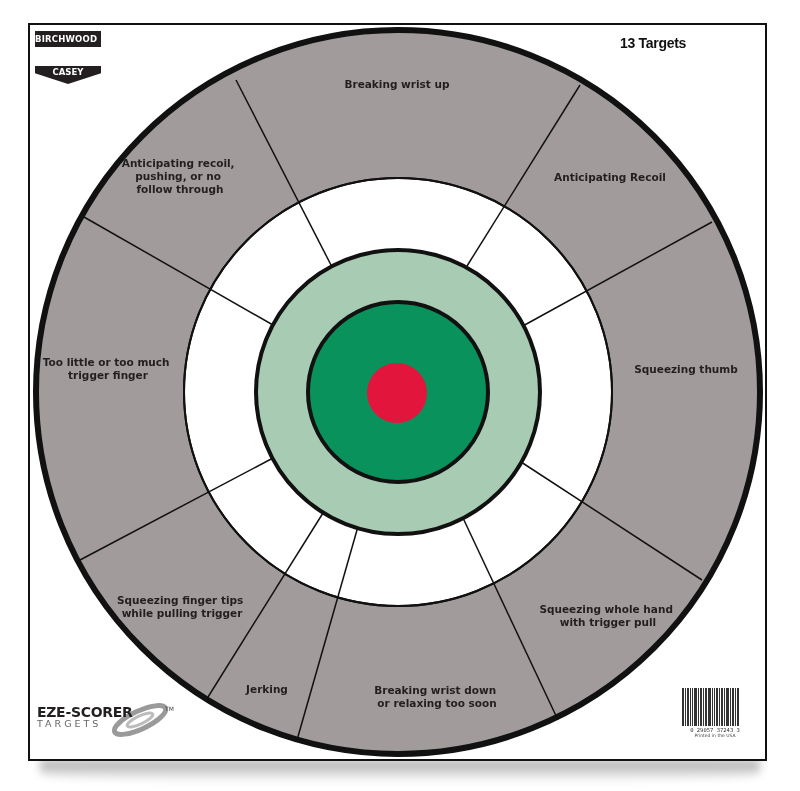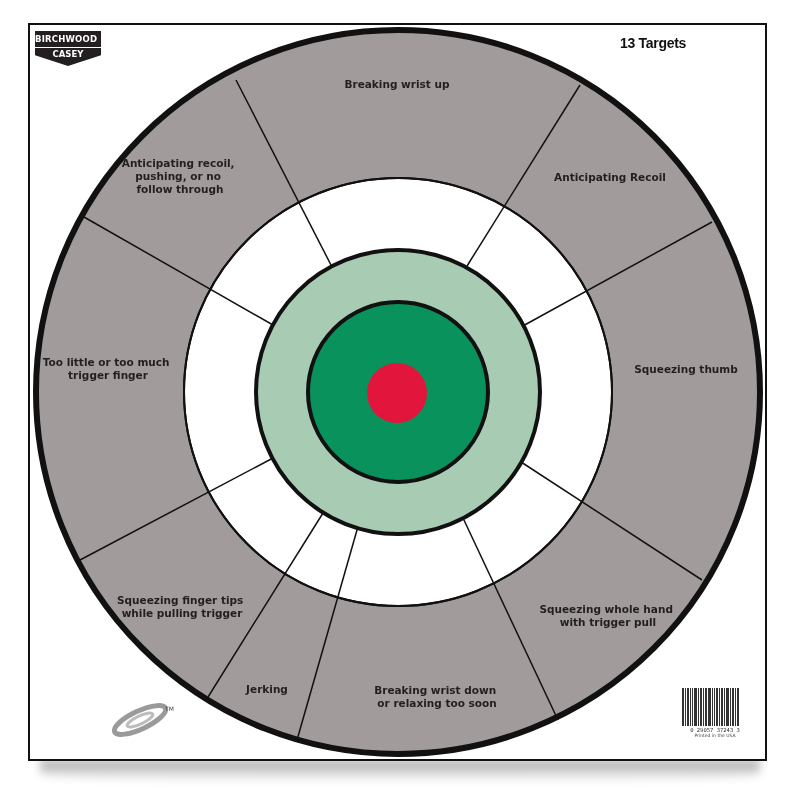--- a/index.html
+++ b/index.html
@@ -10,21 +10,21 @@
             filter: blur(4px); border-radius: 0 0 40% 40%; }
   .frame { position: absolute; left: 28px; top: 23px; width: 735px; height: 734px;
            border: 2px solid #111; background: #fff; }
   svg.target { position: absolute; left: 0; top: 0; }
   .label { font-family: "DejaVu Sans", sans-serif; font-weight: bold; fill: #231f20; font-size: 10.5px; }
   .brand { position: absolute; left: 35px; top: 31px; width: 66px; height: 34px; }
   .brand-top { height: 16px; background: #231f20; color: #fff; font-family: "DejaVu Sans", sans-serif;
                font-weight: bold; font-size: 8.5px; line-height: 16px; letter-spacing: 0.2px; }
   .brand-bot { height: 14px; background: #231f20; color: #fff; font-family: "DejaVu Sans", sans-serif;
                font-weight: bold; font-size: 8.5px; text-align: center; line-height: 12px;
-               clip-path: polygon(0 0, 100% 0, 100% 40%, 50% 100%, 0 40%); margin-top: 1px; padding-bottom: 4px; }
+               clip-path: polygon(0 0, 100% 0, 100% 40%, 50% 100%, 0 40%); margin-top: 19px; padding-bottom: 4px; }
   .count { position: absolute; left: 620px; top: 35px; font-family: "Liberation Sans", sans-serif;
            font-weight: bold; font-size: 14px; color: #111; letter-spacing: -0.3px; }
   .eze { position: absolute; left: 37px; top: 704px; width: 140px; height: 40px; }
   .eze-name { font-family: "DejaVu Sans", sans-serif; font-weight: bold; font-size: 14px; color: #231f20; letter-spacing: -0.3px; }
   .eze-sub { font-family: "DejaVu Sans", sans-serif; font-size: 9.5px; color: #666; letter-spacing: 3px; margin-top: -2px; }
   .eze-tm { position: absolute; left: 165px; top: 705px; font-size: 6px; color: #444; font-family: "DejaVu Sans", sans-serif; }
   .barcode { position: absolute; left: 682px; top: 688px; width: 66px; height: 52px; }
   .bars { height: 38px; display: flex; align-items: stretch; gap: 1px; }
   .bars span { display: block; background: #333; }
   .bc-num { font-family: "DejaVu Sans Mono", monospace; font-size: 5.5px; color: #333; text-align: center; margin-top: 1px; }
@@ -103,20 +103,24 @@
     </g>
   </svg>
 
   <div class="brand">
     <div class="brand-top">BIRCHWOOD</div>
     <div class="brand-bot">CASEY</div>
   </div>
 
   <div class="count">13 Targets</div>
 
+  <div class="eze">
+    <div class="eze-name">EZE-SCORER</div>
+    <div class="eze-sub">TARGETS</div>
+  </div>
   <div class="eze-tm">TM</div>
 
   <div class="barcode">
     <div class="bars">
       <span style="width:2px"></span>
         <span style="width:1px"></span>
         <span style="width:2px"></span>
         <span style="width:1px"></span>
       <span style="width:1px"></span>
         <span style="width:3px"></span>

